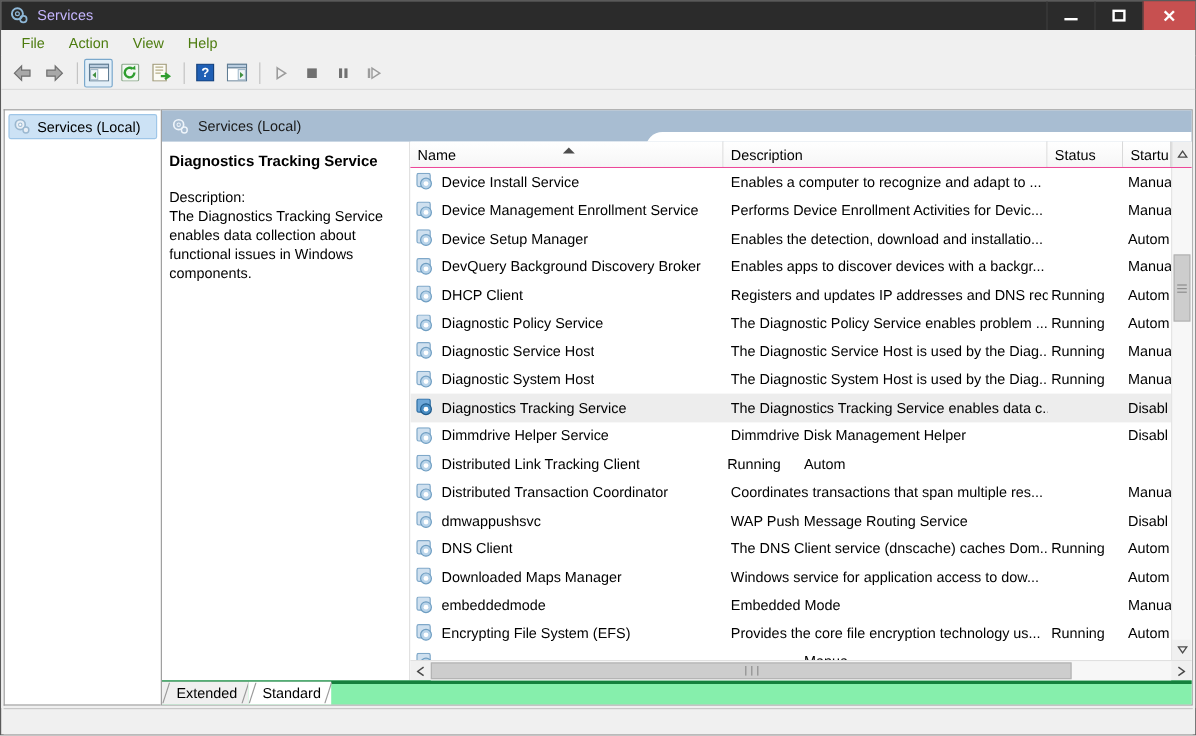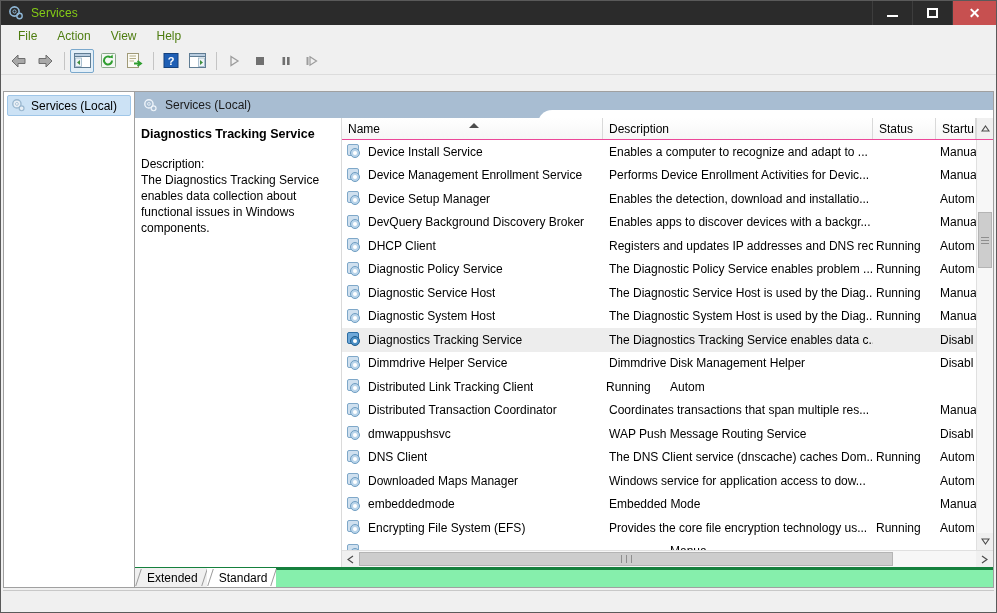--- a/index.html
+++ b/index.html
@@ -27,21 +27,21 @@
     display: flex; align-items: center;
     position: relative;
   }
   .titlebar-icon {
     width: 16px; height: 16px;
     margin-left: 7px; margin-right: 7px;
     position: relative;
     flex: 0 0 16px;
   }
   .titlebar-text {
-    color: #84cc16;
+    color: #c4b5fd;
     font-size: 12px;
     letter-spacing: 0.1px;
   }
   .wincontrols { position: absolute; right: 0; top: 0; height: 24px; display: flex; }
   .wc {
     width: 40px; height: 24px;
     display: flex; align-items: center; justify-content: center;
     color: #ffffff; font-size: 11px;
     border-left: 1px solid #3d3d3d;
   }

